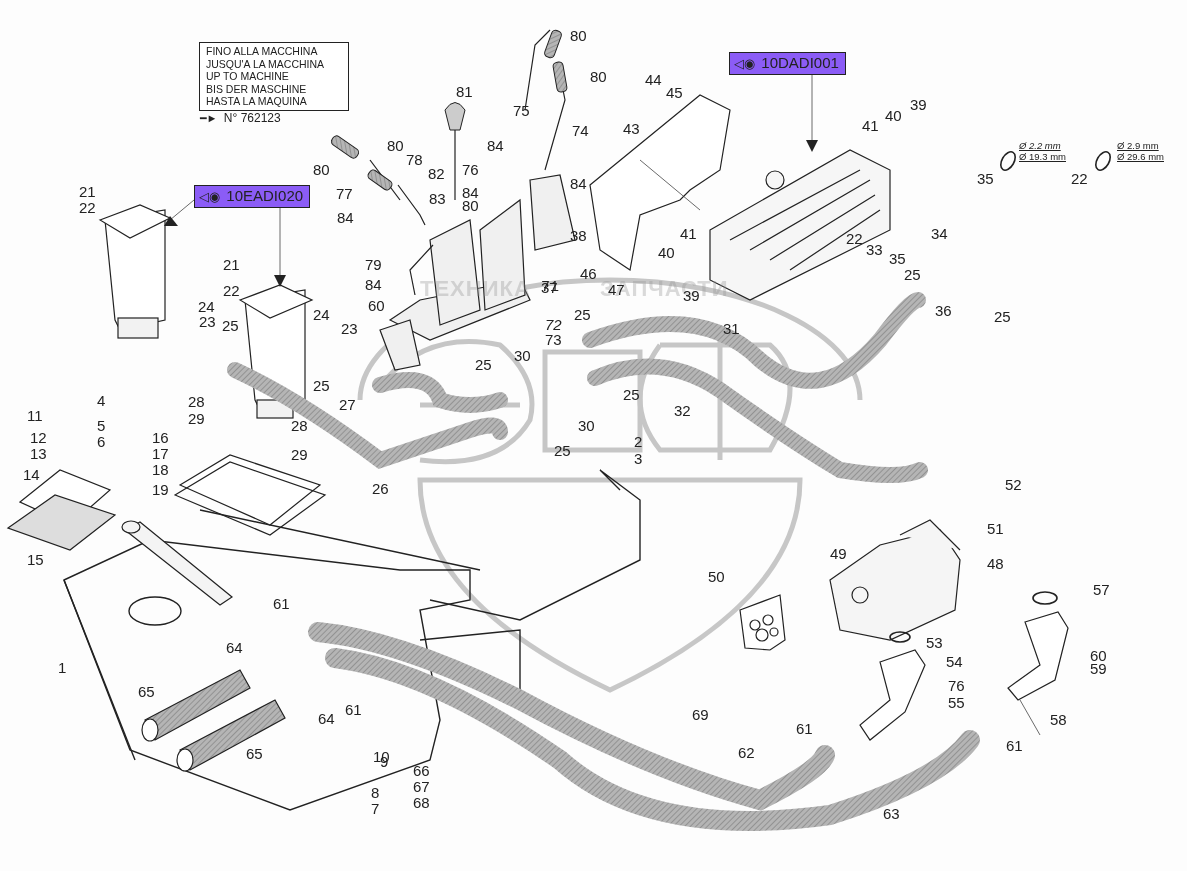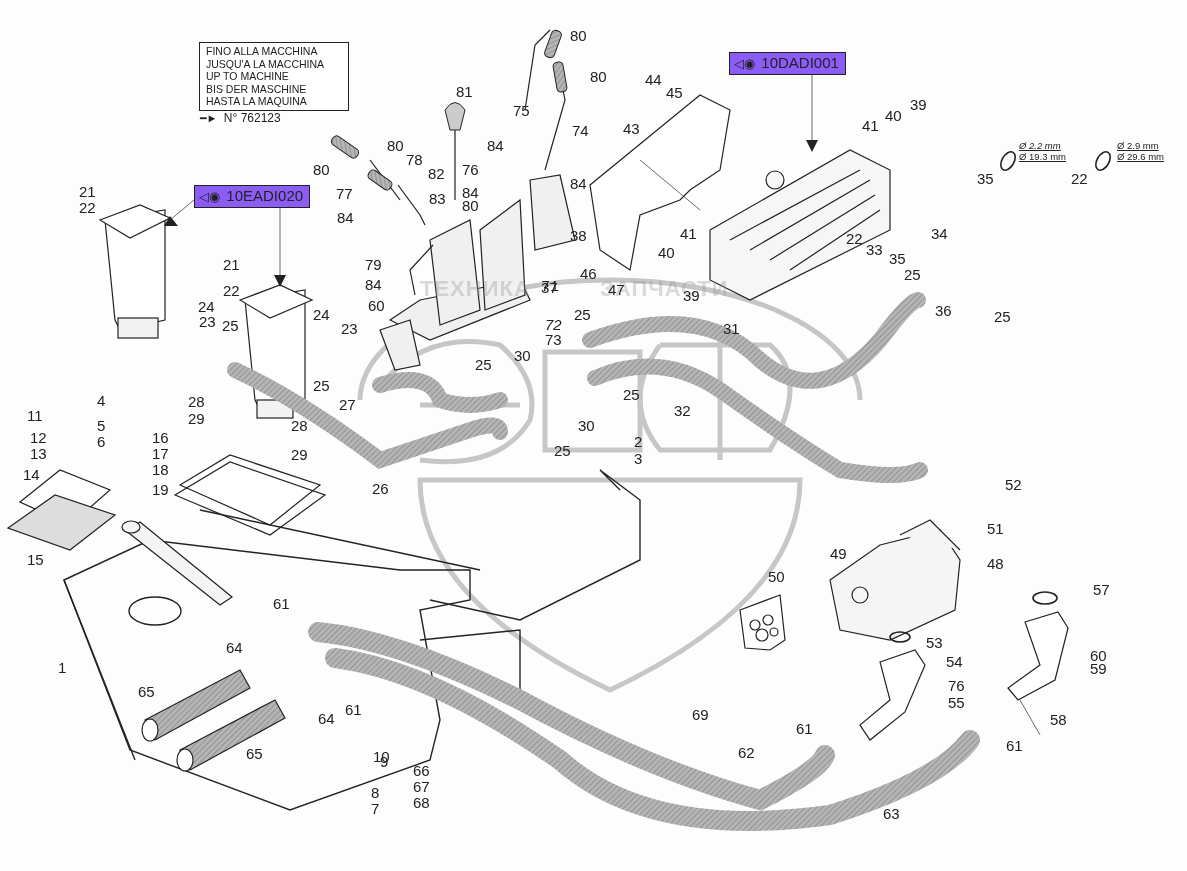--- a/index.html
+++ b/index.html
@@ -265,21 +265,21 @@
     <span class="lbl" style="left: 152px; top: 430px;">16</span>
     <span class="lbl" style="left: 152px; top: 446px;">17</span>
     <span class="lbl" style="left: 152px; top: 462px;">18</span>
     <span class="lbl" style="left: 152px; top: 482px;">19</span>
     <span class="lbl" style="left: 23px; top: 467px;">14</span>
     <span class="lbl" style="left: 27px; top: 552px;">15</span>
     <span class="lbl" style="left: 1005px; top: 477px;">52</span>
     <span class="lbl" style="left: 987px; top: 521px;">51</span>
     <span class="lbl" style="left: 987px; top: 556px;">48</span>
     <span class="lbl" style="left: 830px; top: 546px;">49</span>
-    <span class="lbl" style="left: 768px; top: 569px; text-align: right;">50</span>
+    <span class="lbl" style="left: 708px; top: 569px; text-align: right;">50</span>
     <span class="lbl" style="left: 1093px; top: 582px;">57</span>
     <span class="lbl" style="left: 926px; top: 635px;">53</span>
     <span class="lbl" style="left: 946px; top: 654px;">54</span>
     <span class="lbl" style="left: 1090px; top: 648px;">60</span>
     <span class="lbl" style="left: 1090px; top: 661px;">59</span>
     <span class="lbl" style="left: 948px; top: 678px;">76</span>
     <span class="lbl" style="left: 948px; top: 695px;">55</span>
     <span class="lbl" style="left: 1050px; top: 712px;">58</span>
     <span class="lbl" style="left: 692px; top: 707px;">69</span>
     <span class="lbl" style="left: 796px; top: 721px;">61</span>

